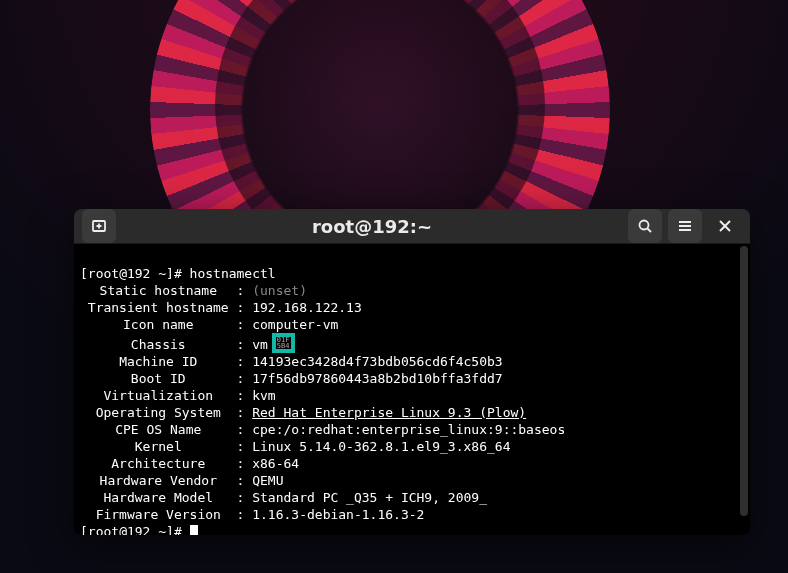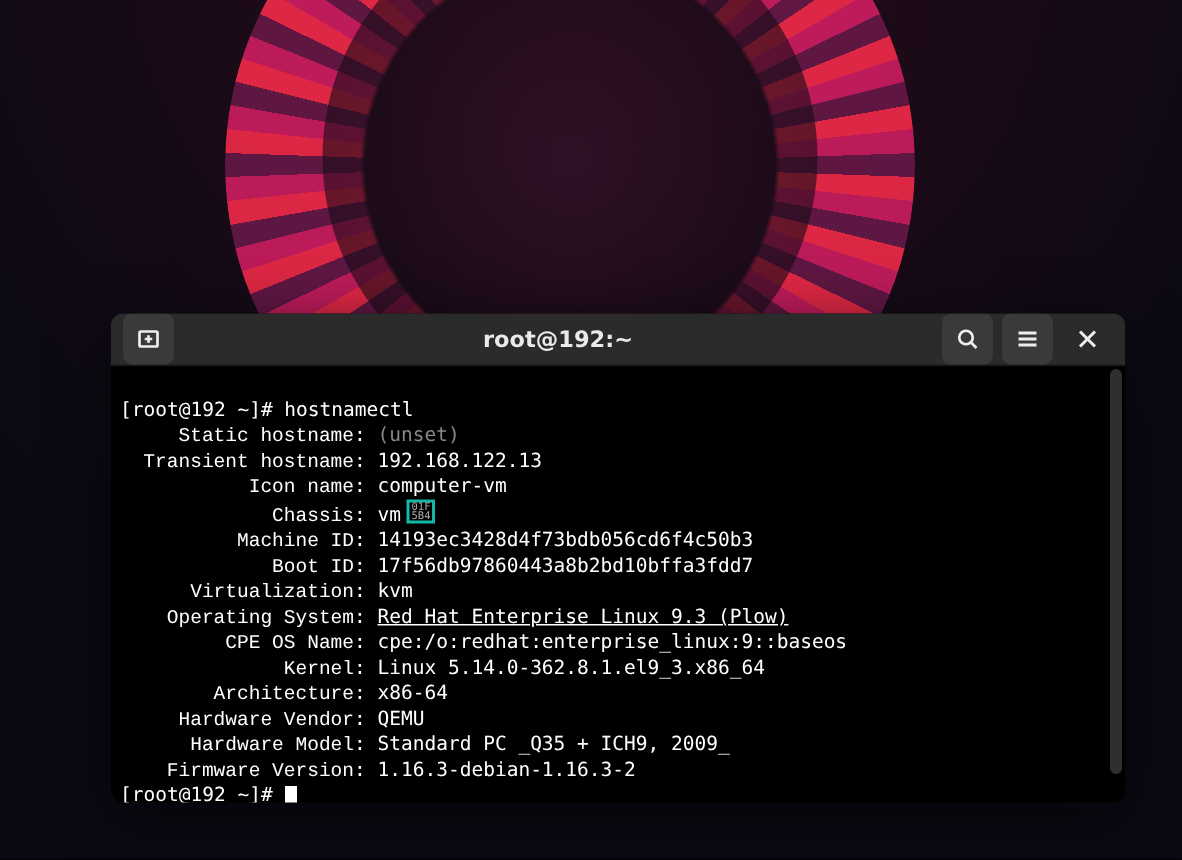--- a/index.html
+++ b/index.html
@@ -77,21 +77,21 @@
     justify-content: center;
     color: #eee;
     cursor: pointer;
   }
   .tb-btn svg { width: 16px; height: 16px; stroke: #eee; fill: none; stroke-width: 1.8; }
   .tb-btn.menu svg { fill: #eee; stroke: none; }
   .title {
     flex: 1;
     text-align: center;
     color: #eaeaea;
-    font-size: 15px;
+    font-size: 18px;
     font-weight: 600;
   }
   .close-btn {
     width: 34px;
     height: 34px;
     display: flex;
     align-items: center;
     justify-content: center;
     color: #eee;
     cursor: pointer;
@@ -122,26 +122,26 @@
   .dim { color: #888; margin-top: 20px; }
   .ul { text-decoration: underline; margin-top: 30px; }
   .cursor {
     display: inline-block;
     width: 8px;
     height: 14px;
     background: #fff;
     vertical-align: text-bottom;
   }
   .row { display: block; }
-  .label { display: inline-block; width: 20ch; text-align: right; font-family: Liberation Mono, monospace; }
+  .label { display: inline-block; width: 20ch; text-align: center; }
   .sep { display: inline; }
   .val { display: inline; }
   .boxglyph {
     display: inline-block;
-    border: 2px solid #14b8a6;
+    border: 4px solid #14b8a6;
     font-size: 7px;
     line-height: 6px;
     padding: 0 1px;
     color: #aaa;
     vertical-align: 1px;
     margin-left: 4px;
   }
 </style>
 </head>
 <body>

